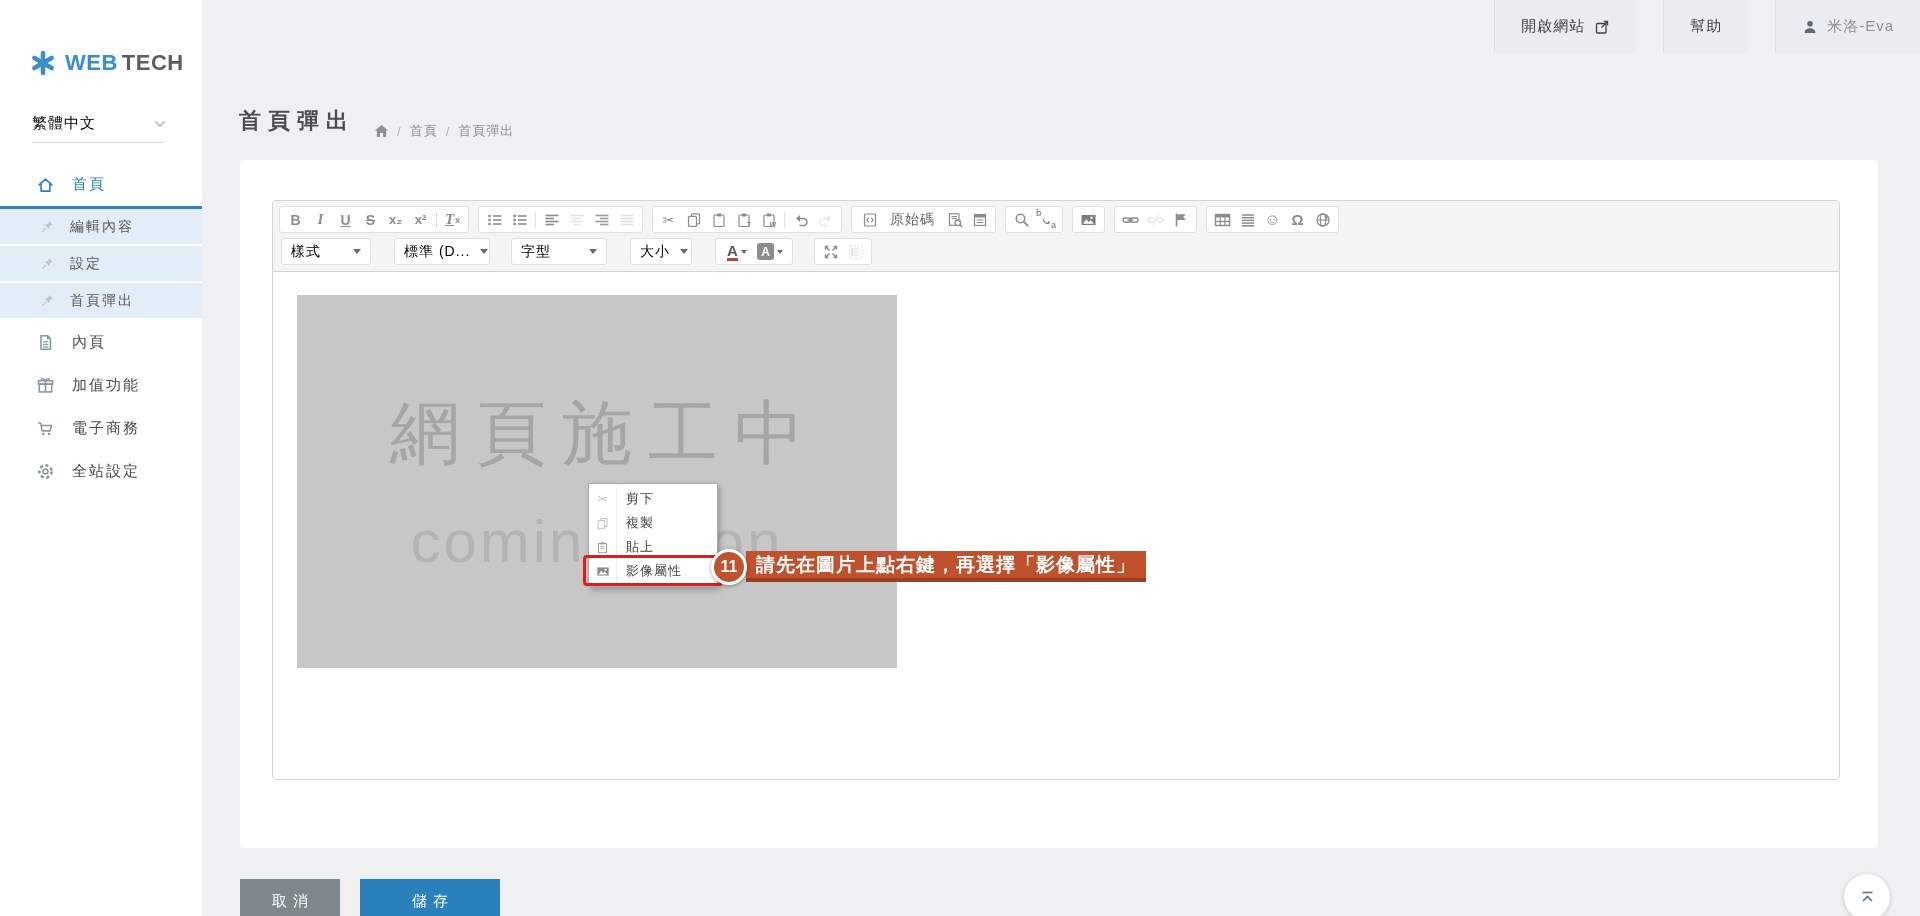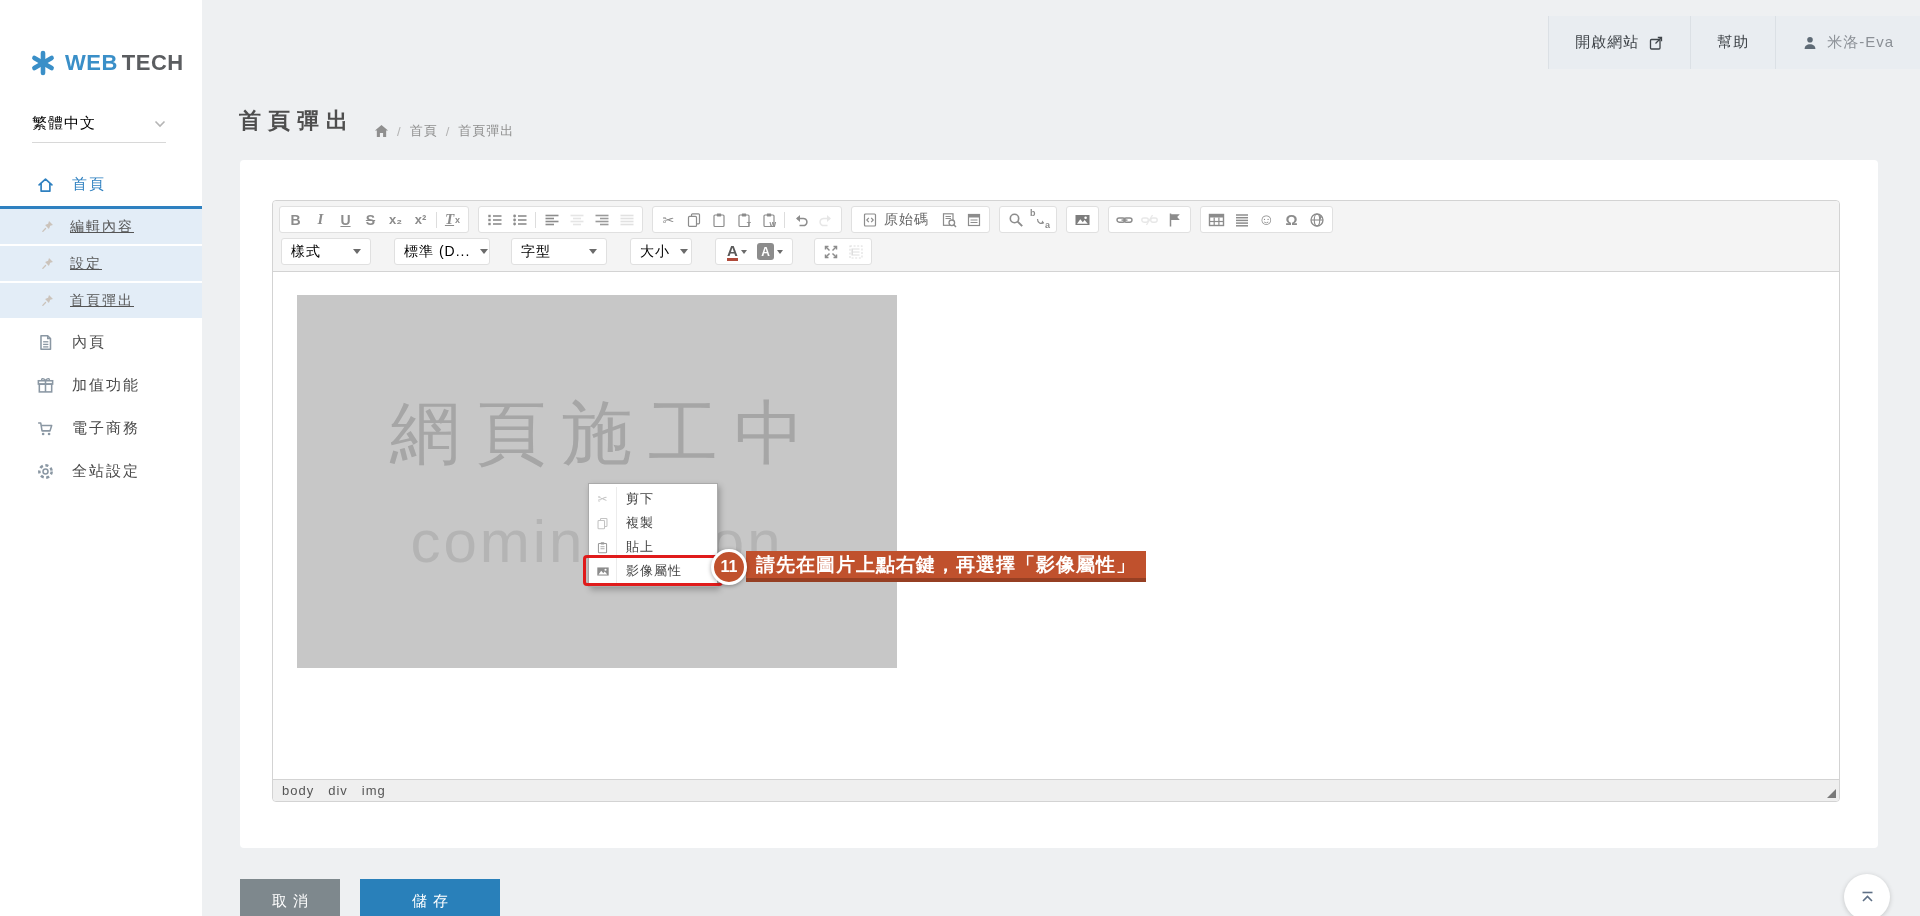--- a/index.html
+++ b/index.html
@@ -17,25 +17,25 @@
           display:flex; align-items:center; justify-content:space-between; cursor:pointer; }
   .lang-label { font-size:15px; color:#000000; letter-spacing:1px; }
   .nav { position:absolute; top:163px; left:0; right:0; }
   .nav-item { display:flex; align-items:center; gap:17px; height:40px; padding-left:36px;
               font-size:15px; color:#4a4a4a; cursor:pointer; letter-spacing:2px; }
   .nav-item.main { height:43px; }
   .nav-item.active { color:#2e80c0; }
   .submenu { border-top:3px solid #2e80c0; }
   .nav-sub { display:flex; align-items:center; gap:15px; height:35px; margin-bottom:2px;
              background:#e3edf7; padding-left:40px; font-size:14px; color:#555;
-             letter-spacing:2px; cursor:pointer;text-decoration:underline; }
+             letter-spacing:2px; cursor:pointer; }
   .submenu { margin-bottom:3px; }
 
   
-  .topbar { position:absolute; top:16px; right:0; height:53px; display:flex; z-index:4; }
+  .topbar { position:absolute; top:0; right:0; height:53px; display:flex; z-index:4;gap:27px; }
   .top-item { display:flex; align-items:center; gap:9px; padding:0 26px; background:#e9edf1;
               border-left:1px solid #dbe0e5; font-size:15px; color:#3f4449; cursor:pointer; letter-spacing:1px; }
   .top-item .uname { color:#8b9096; }
 
   
   .page-title { position:absolute; left:239px; top:106px; font-size:22px; font-weight:bold;
                 color:#4e4e4e; letter-spacing:7px; }
   .breadcrumb { position:absolute; left:374px; top:122px; display:flex; align-items:center; gap:8px;
                 font-size:13px; color:#8f8f8f; letter-spacing:1px; }
   .breadcrumb .sep { color:#b3b3b3; }
@@ -52,21 +52,21 @@
          color:#8c8c8c; font-size:14px; font-weight:bold; cursor:pointer; position:relative; border-radius:2px; }
   .btn.dis { color:#c9c9c9; }
   .btn.dis svg { opacity:.45; }
   .vsep { width:1px; height:16px; background:#ddd; margin:0 3px; }
   .g-i { font-family:"Liberation Serif","DejaVu Serif",serif; font-style:italic; font-size:15px; }
   .g-u { text-decoration:underline; }
   .g-s { text-decoration:line-through; }
   .g-sub { font-size:13px; font-weight:bold; }
   .g-rm { font-family:"Liberation Serif",serif; font-style:italic; text-decoration:underline; font-size:15px; }
   .g-rm-x { font-size:9px; vertical-align:sub; font-style:normal; margin-left:1px; }
-  .src-btn { display:flex; align-items:center; gap:6px; padding:0 7px; height:23px; cursor:pointer; color:#666; }
+  .src-btn { display:flex; align-items:center; gap:12px; padding:0 7px; height:23px; cursor:pointer; color:#666; }
   .src-label { font-size:14px; color:#666; font-weight:normal; letter-spacing:1px; }
   .clip-letter { position:absolute; right:5px; bottom:3px; font-size:7px; font-weight:bold; color:#8c8c8c; }
   .combo { display:flex; align-items:center; justify-content:space-between; background:#fff;
            border:1px solid #e0e0e0; border-radius:3px; height:27px; padding:0 9px; cursor:pointer; }
   .combo-label { font-size:14px; color:#000000; letter-spacing:1px; white-space:nowrap; }
   .caret { width:0; height:0; border-left:4px solid transparent; border-right:4px solid transparent;
            border-top:5px solid #6b6b6b; margin-left:10px; }
   .combo.style { width:90px; margin-left:2px; }
   .combo.format { width:96px; margin-left:14px; }
   .combo.font { width:96px; margin-left:12px; }
@@ -627,26 +627,20 @@
           </span>
           <span class="ctx-label">影像屬性</span>
         </div>
       </div>
 
       <div class="hl-red"></div>
       <div class="step-badge">11</div>
       <div class="tip">請先在圖片上點右鍵，再選擇「影像屬性」</div>
     </div>
 
-    <div class="pathbar">
-      <span class="path-el">body</span>
-      <span class="path-el">div</span>
-      <span class="path-el">img</span>
-      <span class="resize-handle"></span>
-    </div>
   </div>
 </section>
 
 <button class="act-btn btn-cancel">取消</button>
 <button class="act-btn btn-save">儲存</button>
 
 <div class="scrolltop">
   <span>
     <svg width="17" height="16" viewBox="0 0 16 16">
         <line x1="3" y1="3.5" x2="13" y2="3.5" stroke="#5e7086" stroke-width="1.6"></line>

